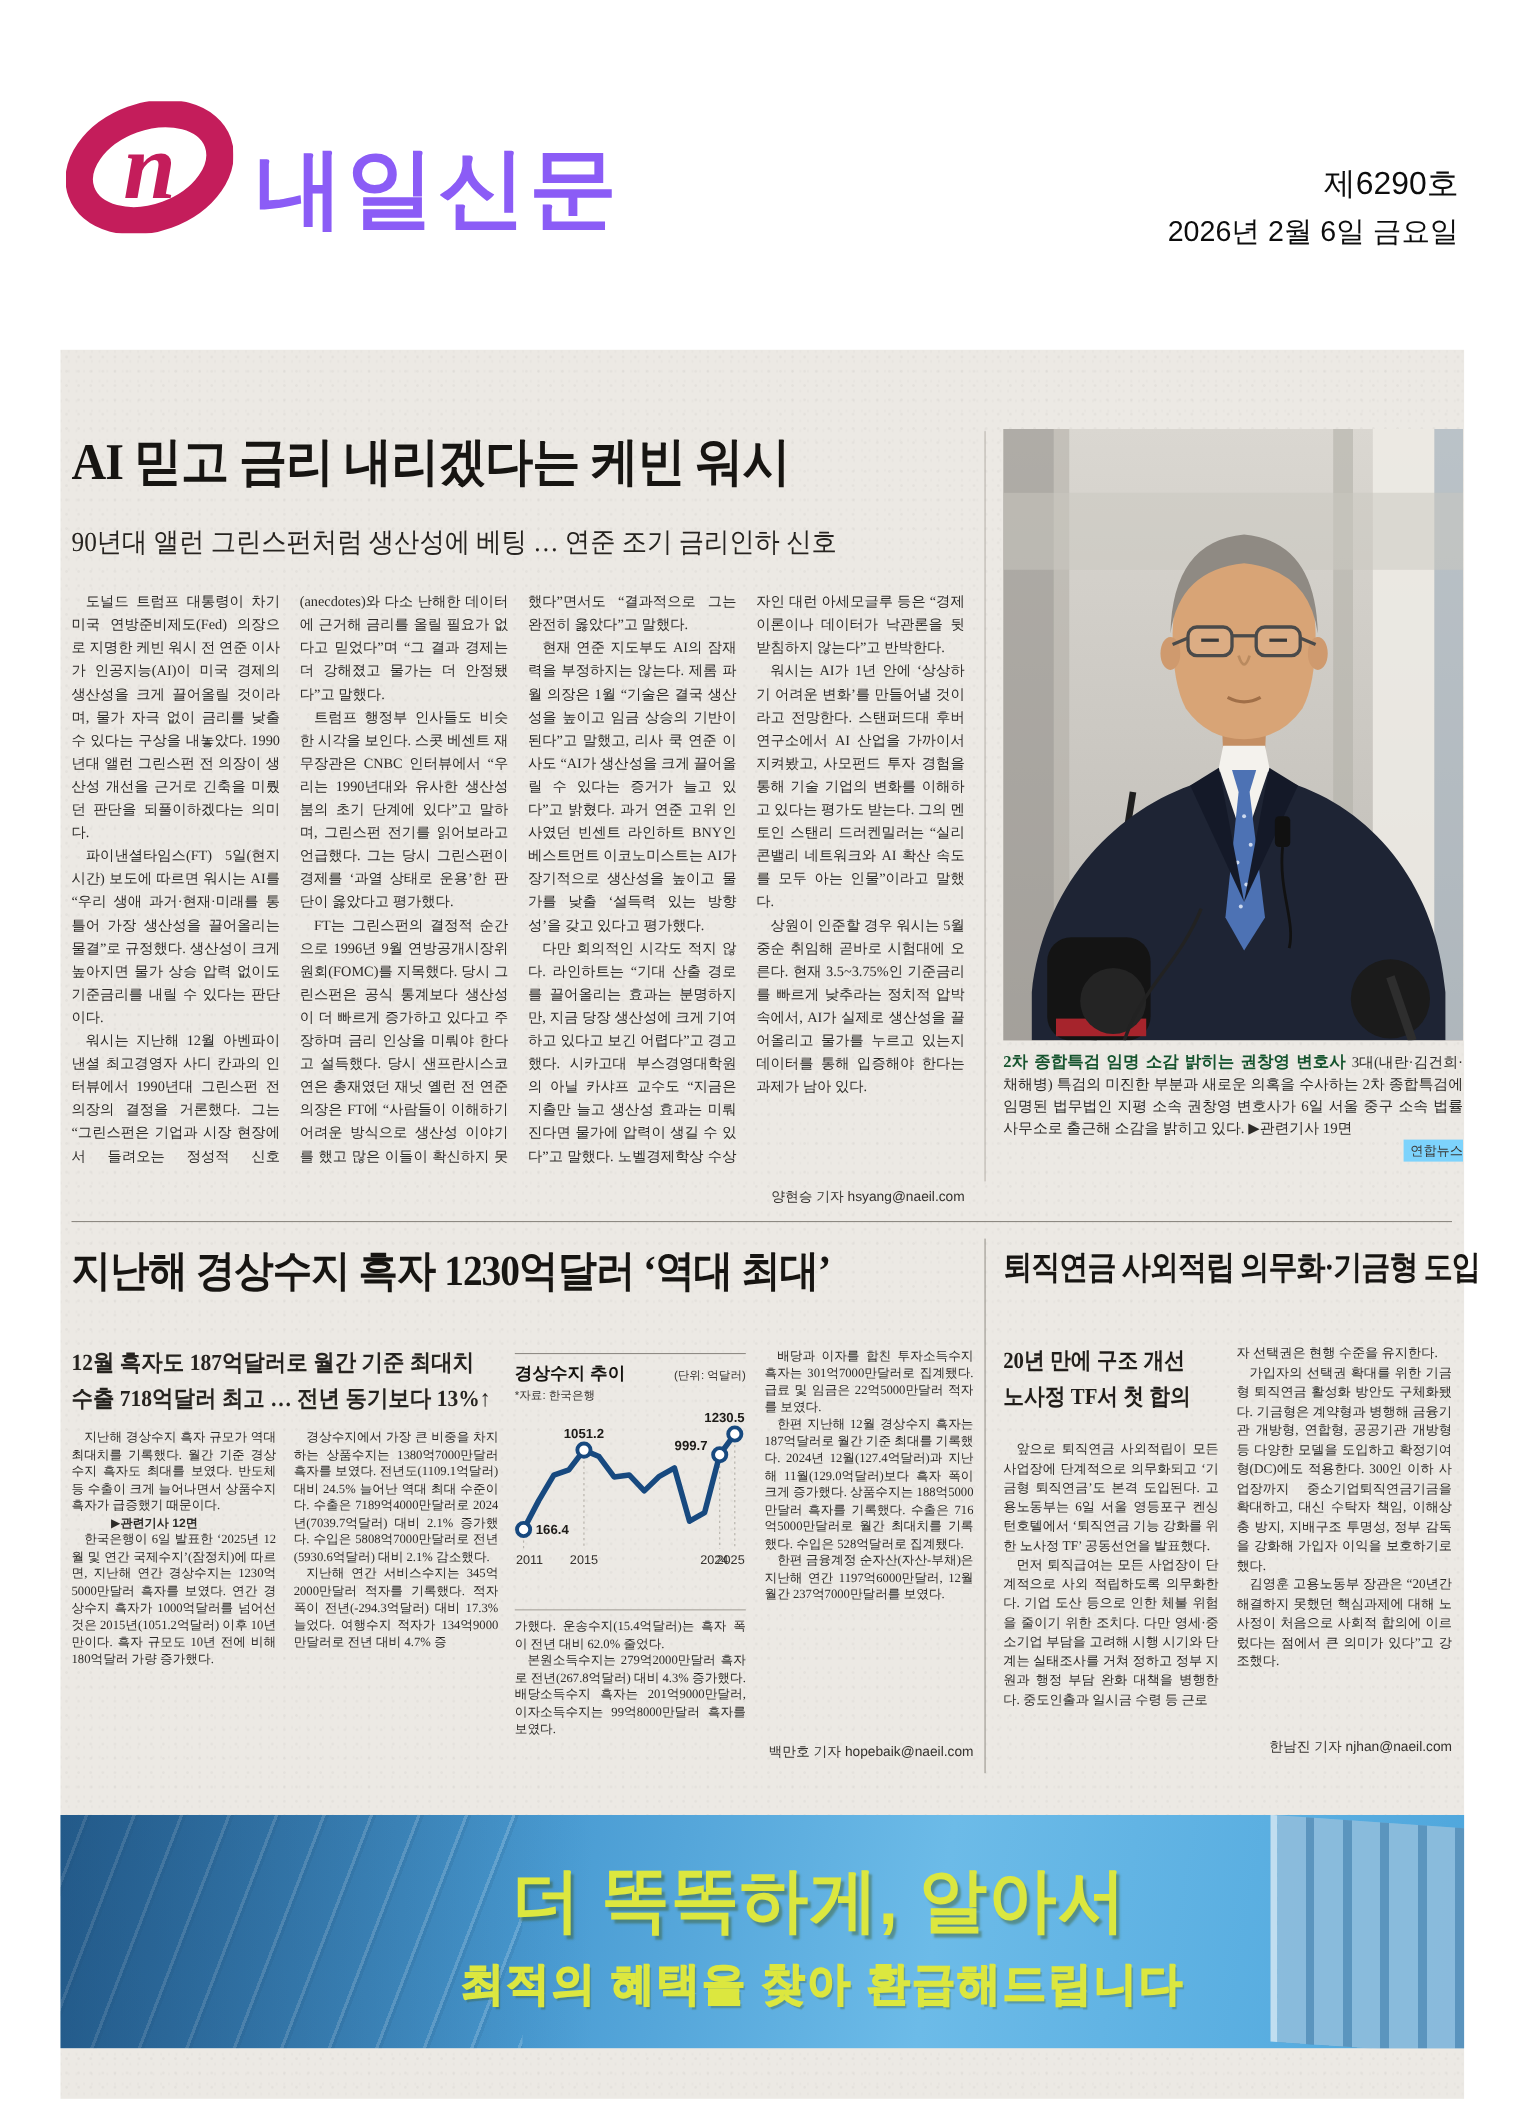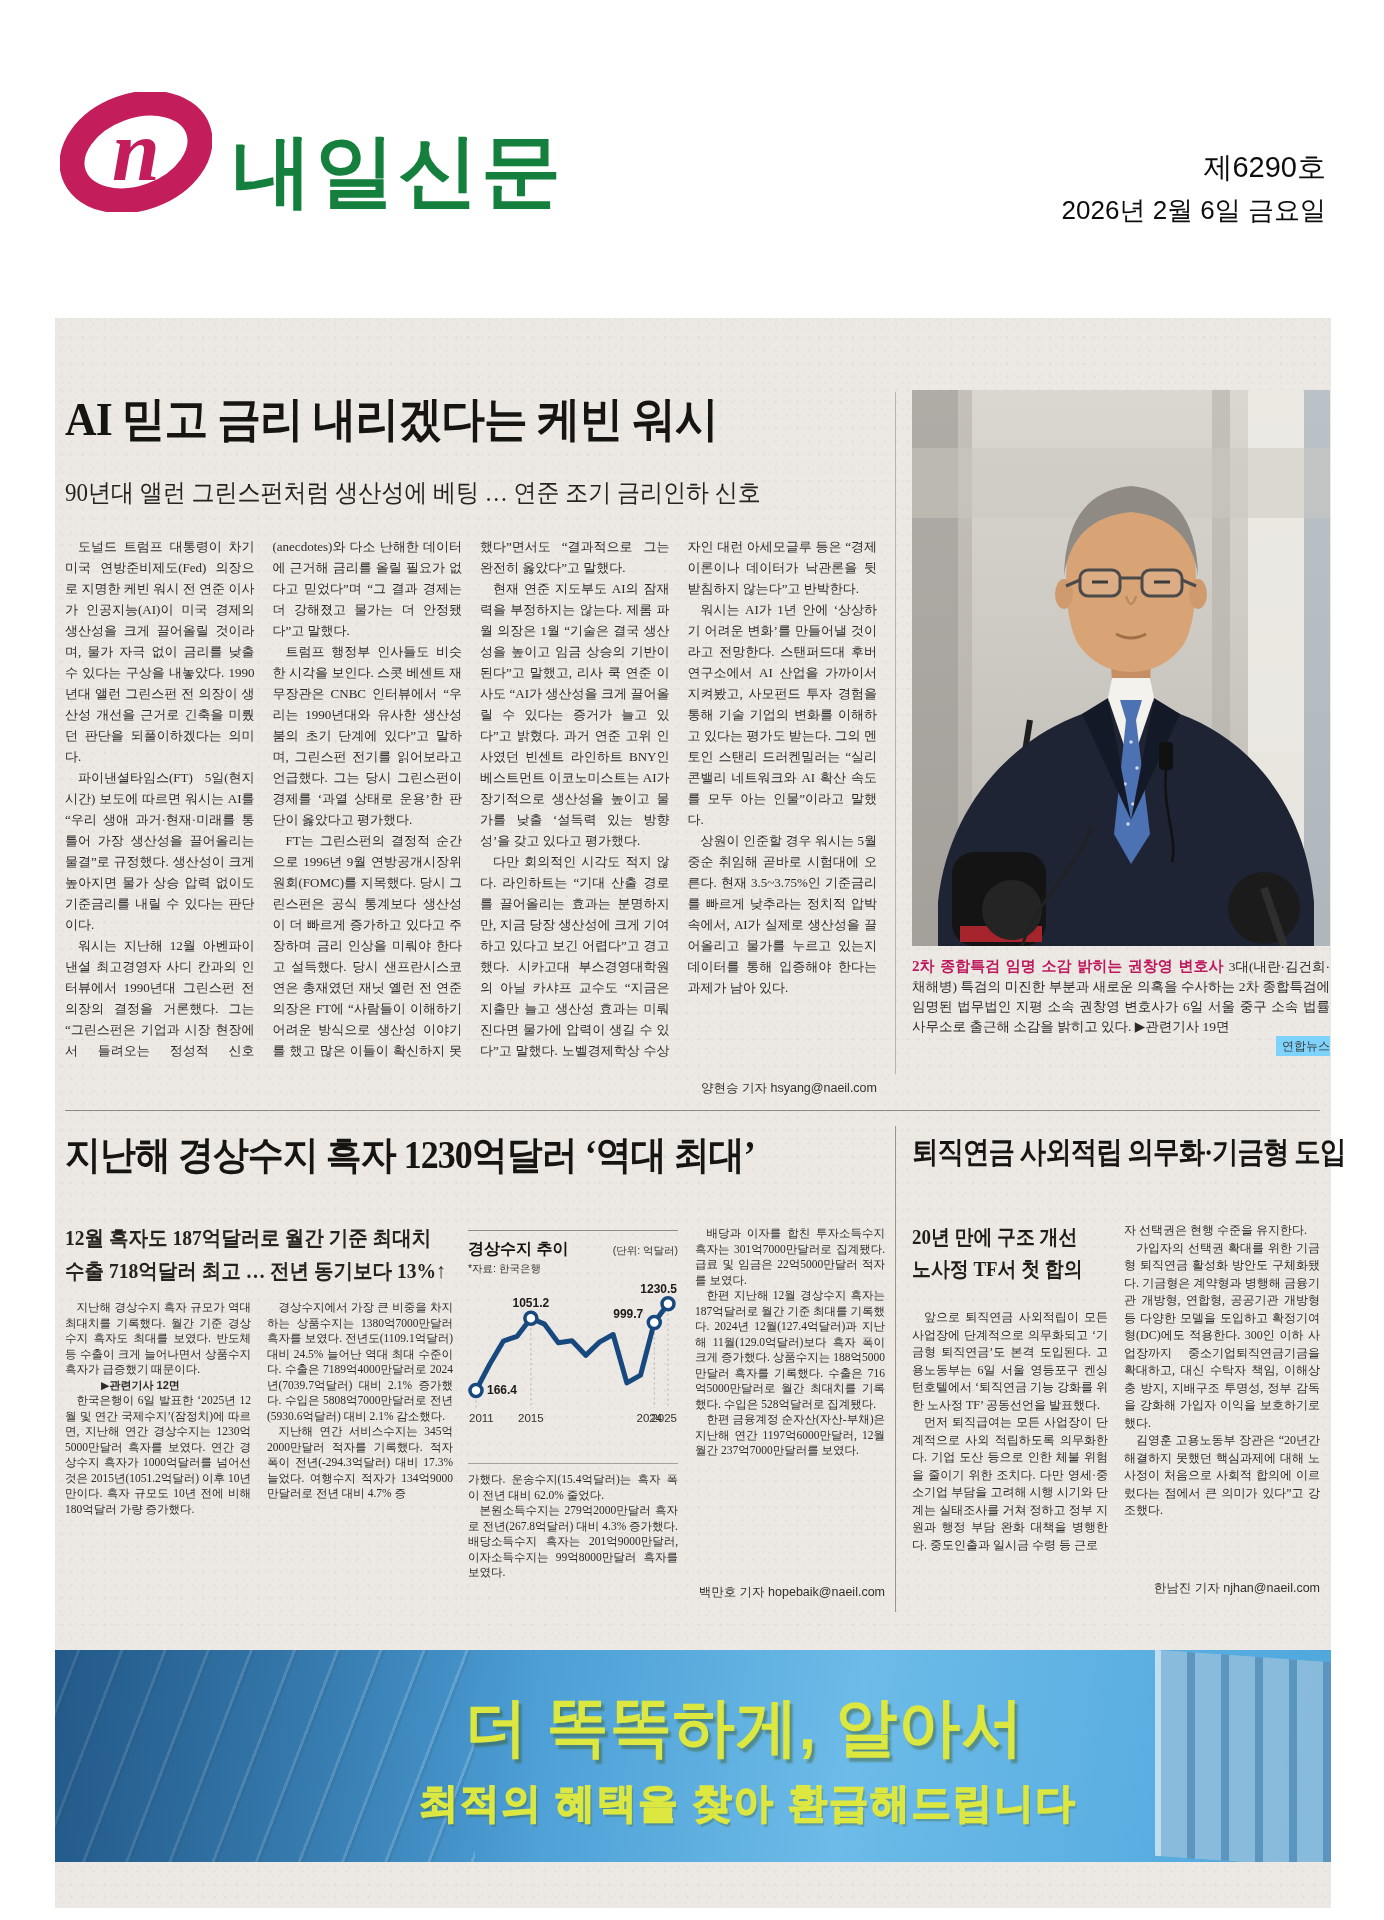--- a/index.html
+++ b/index.html
@@ -1,21 +1,21 @@
 <!DOCTYPE html>
 <html><head>
 <meta charset="utf-8">
 <style>
   html,body{margin:0;padding:0;background:#ffffff;}
   .page{position:relative;width:1384px;height:1920px;background:#ffffff;overflow:hidden;
         font-family:"Liberation Serif","DejaVu Serif",serif;color:#222;}
   
   .logo-mark{position:absolute;left:60px;top:92px;width:152px;height:120px;}
   .logo-text{position:absolute;left:232px;top:118px;font-family:"Liberation Sans","DejaVu Sans",sans-serif;
-             font-weight:900;font-size:80px;letter-spacing:3px;color:#15803d;white-space:nowrap;}
+             font-weight:900;font-size:80px;letter-spacing:3px;color:#8b5cf6;white-space:nowrap;}
   .issue-block{position:absolute;right:58px;top:106px;text-align:right;
                font-family:"Liberation Sans","DejaVu Sans",sans-serif;color:#0d0d0d;margin-top:44px;}
   .issue-no{font-size:29px;line-height:1.2;}
   .issue-date{font-size:26px;line-height:1.2;margin-top:10px;}
   
   .paper{position:absolute;left:55px;top:318px;width:1276px;height:1590px;background:#ece9e4;
          background-image:radial-gradient(rgba(0,0,0,0.035) 1px,transparent 1.2px),
                           radial-gradient(rgba(0,0,0,0.02) 1px,transparent 1.2px);
          background-size:11px 13px,7px 9px;background-position:0 0,4px 6px;}
   
@@ -25,21 +25,21 @@
                 transform:scaleX(0.92);transform-origin:left top;}
   .lead-body{position:absolute;left:65px;top:536px;width:812px;height:540px;overflow:hidden;
              column-count:4;column-gap:18px;font-size:13px;line-height:21px;text-align:justify;color:#2c2a27;}
   .lead-body p,.colbody p{margin:0;text-indent:1em;}
   .byline{font-family:"Liberation Sans","DejaVu Sans",sans-serif;font-size:12.5px;color:#33302c;text-align:right;}
   .lead-byline{position:absolute;left:687px;top:1080px;width:190px;}
   
   .photo{position:absolute;left:912px;top:390px;width:418px;height:556px;overflow:hidden;background:#c9c6c0;}
   .caption{position:absolute;left:912px;top:956px;width:418px;height:118px;font-size:13.5px;line-height:20px;
            text-align:justify;color:#2c2a27;}
-  .caption-title{font-weight:700;font-size:15px;color:#be185d;}
+  .caption-title{font-weight:700;font-size:15px;color:#14532d;}
   .photo-credit{position:absolute;right:0;bottom:18px;font-family:"Liberation Sans","DejaVu Sans",sans-serif;
                 font-size:12px;color:#3a3733;background:#7dd3fc;padding-left:6px;}
   
   .divider-h{position:absolute;left:65px;top:1110px;width:1255px;height:1px;background:#8d8982;}
   .divider-v-top{position:absolute;left:895px;top:392px;width:1px;height:682px;background:#b9b5ae;}
   .divider-v{position:absolute;left:895px;top:1126px;width:1px;height:486px;background:#9b978f;}
   
   .a2-headline{position:absolute;left:65px;top:1128px;font-size:39px;font-weight:700;color:#171512;
                letter-spacing:-1px;white-space:nowrap;transform:scaleX(0.92);transform-origin:left top;}
   .a2-subhead{position:absolute;left:65px;top:1222px;width:420px;font-size:21px;font-weight:600;line-height:1.55;

